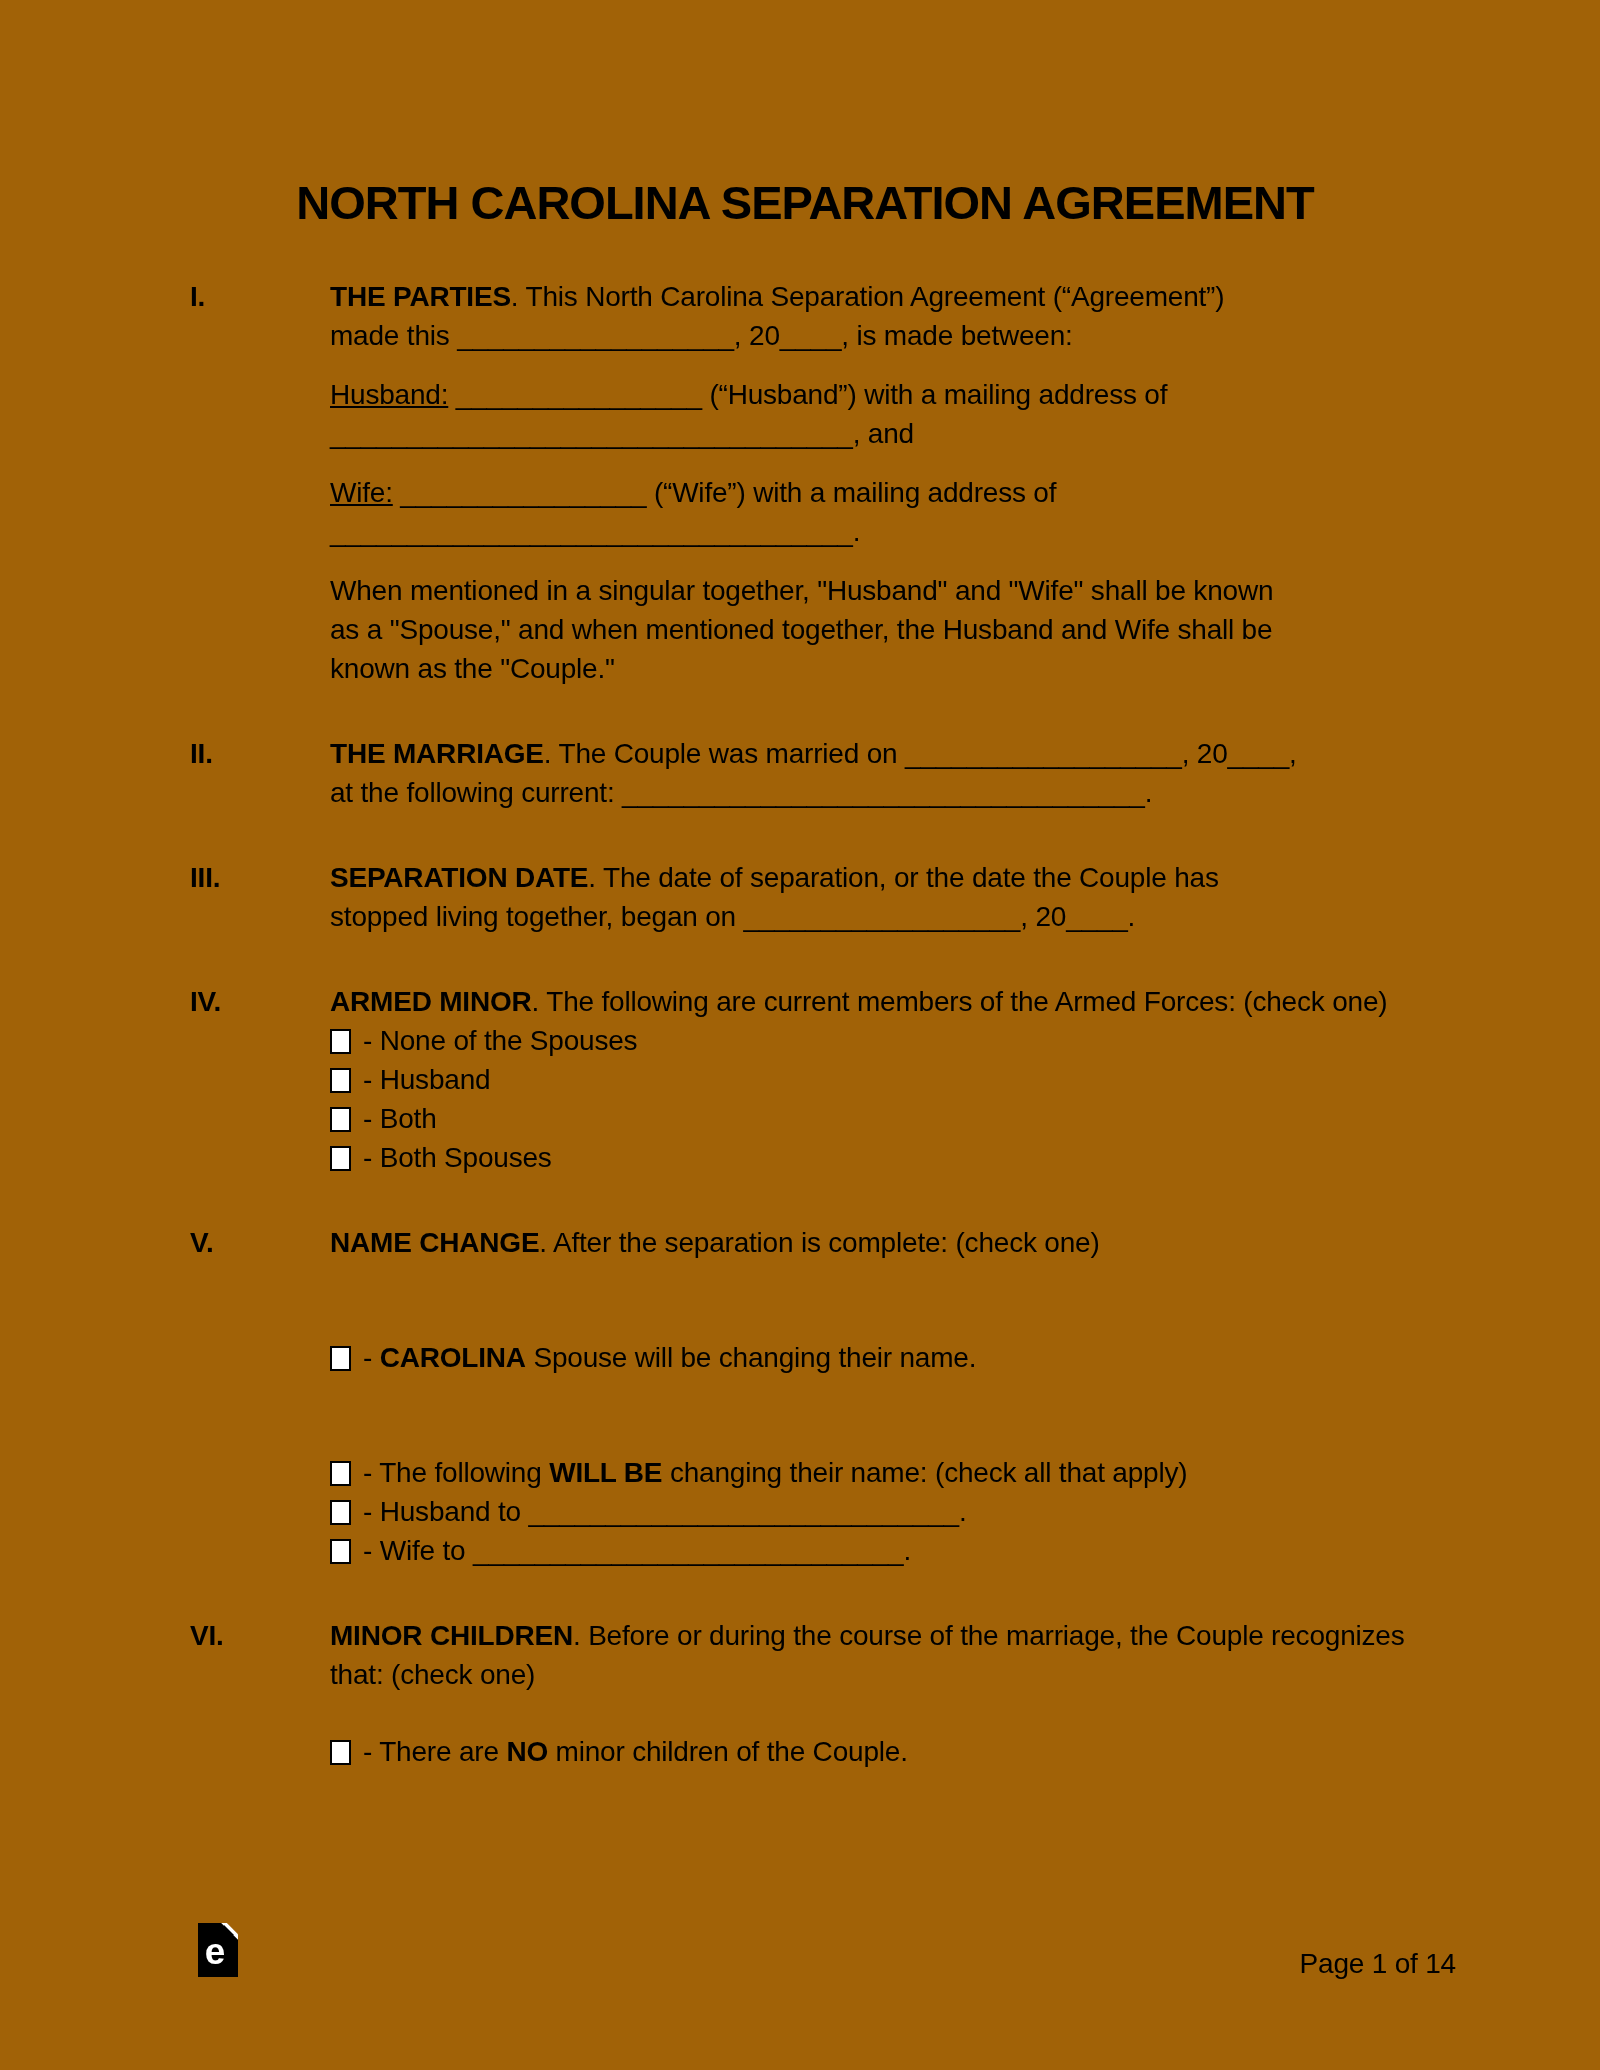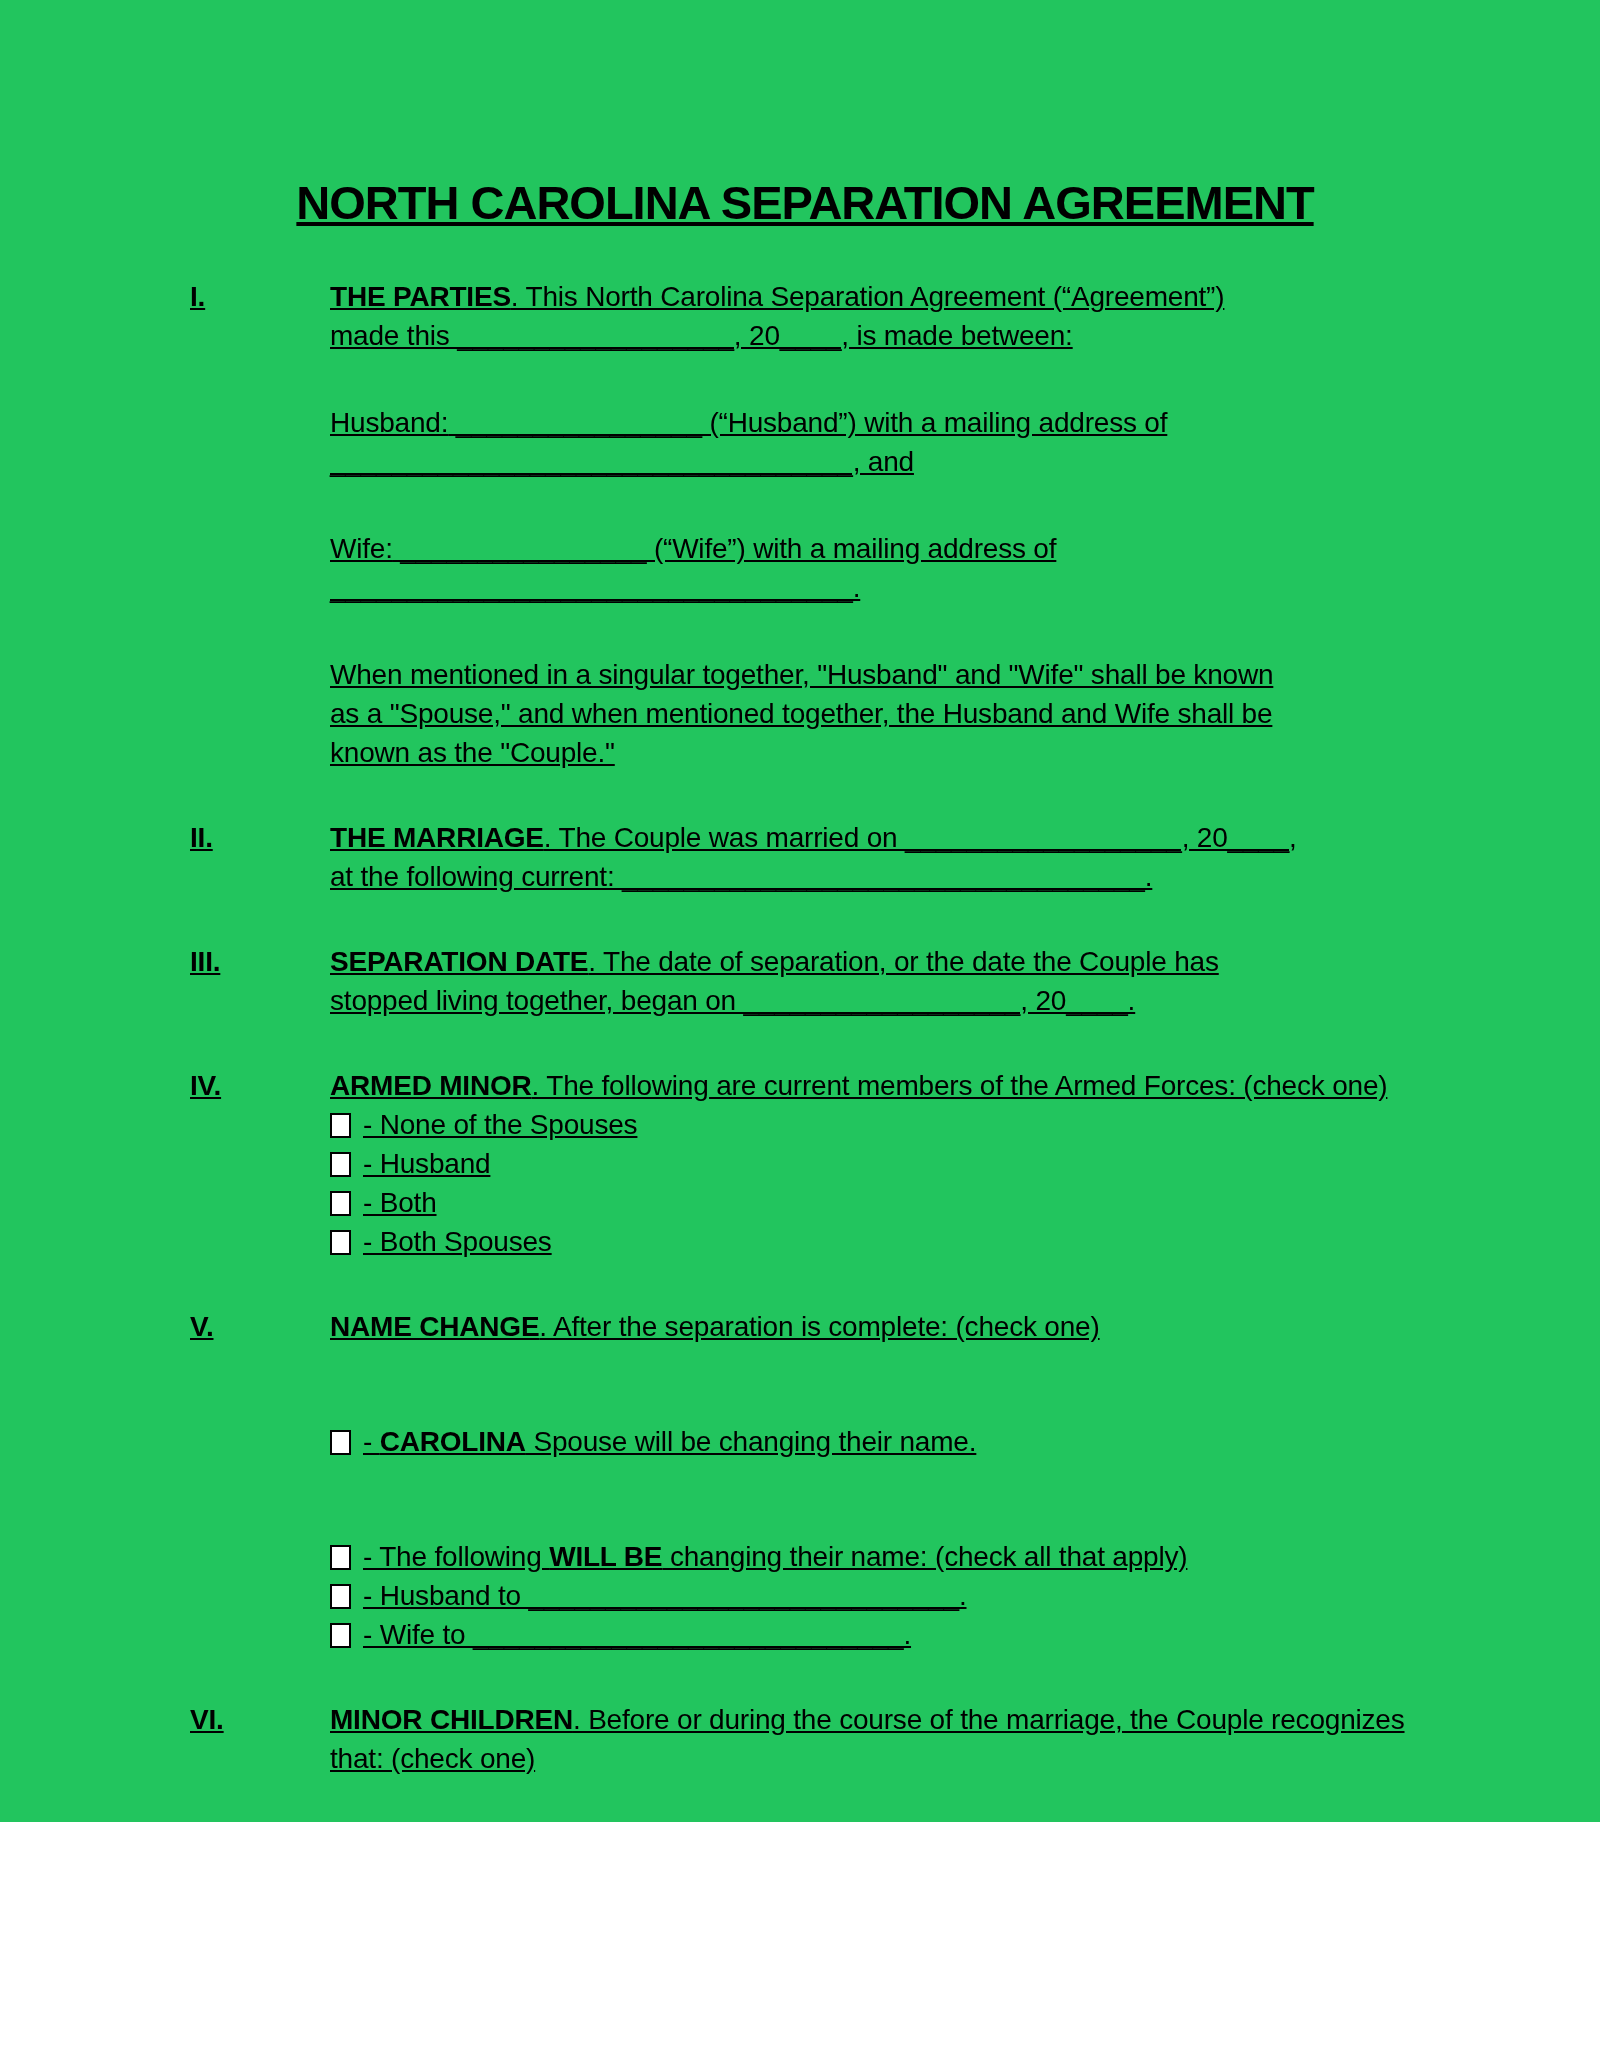--- a/index.html
+++ b/index.html
@@ -1,36 +1,35 @@
 <!DOCTYPE html>
 <html><head>
 <meta charset="utf-8">
 <style>
   html,body{margin:0;padding:0;background:#ffffff;}
   .page{
     position:relative;
-    width:1600px;height:1822px;
+    width:1600px;height:2070px;
     box-sizing:border-box;
     padding:175px 180px 0 190px;
-    background:#22c55e;
+    background:#a16207;
     color:#000000;
     font-family:"Liberation Sans",sans-serif;
     font-size:28px;line-height:39px;
     letter-spacing:-0.2px;
-    text-decoration:underline;
   }
   .title{
     margin:0;
     font-size:47px;line-height:56px;font-weight:bold;
     text-align:center;letter-spacing:-1px;
   }
   .section{display:grid;grid-template-columns:140px 1fr;margin-top:46px;}
   .numeral{font-weight:bold;}
   .section-body p{margin:0;}
-  p.para{margin-top:48px;}
+  p.para{margin-top:20px;}
   .indent{margin-left:50px;}
   .option{margin:3px -40px 0 55px;}
   .first-opt{margin-top:0;}
   .suboption{margin:0 -40px 0 150px;}
   .sub-first{margin-top:6px;}
   .gap-lg{margin-top:76px !important;}
   .gap-md{margin-top:40px !important;}
   .gap-sm{margin-top:38px !important;}
   .checkbox{
     display:inline-block;width:21px;height:25px;

